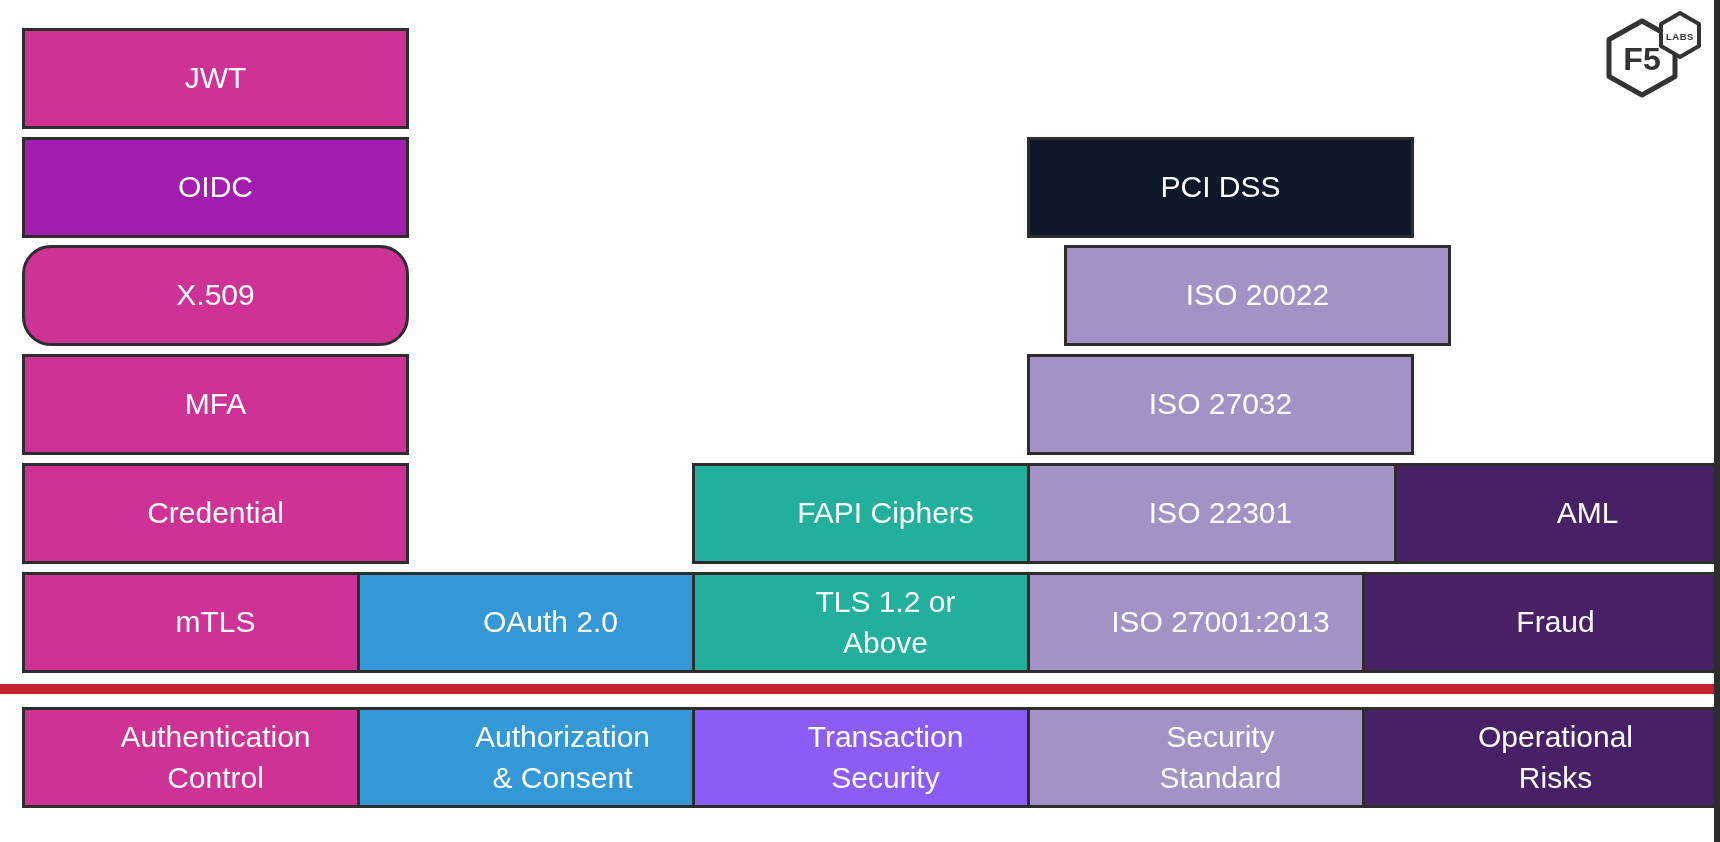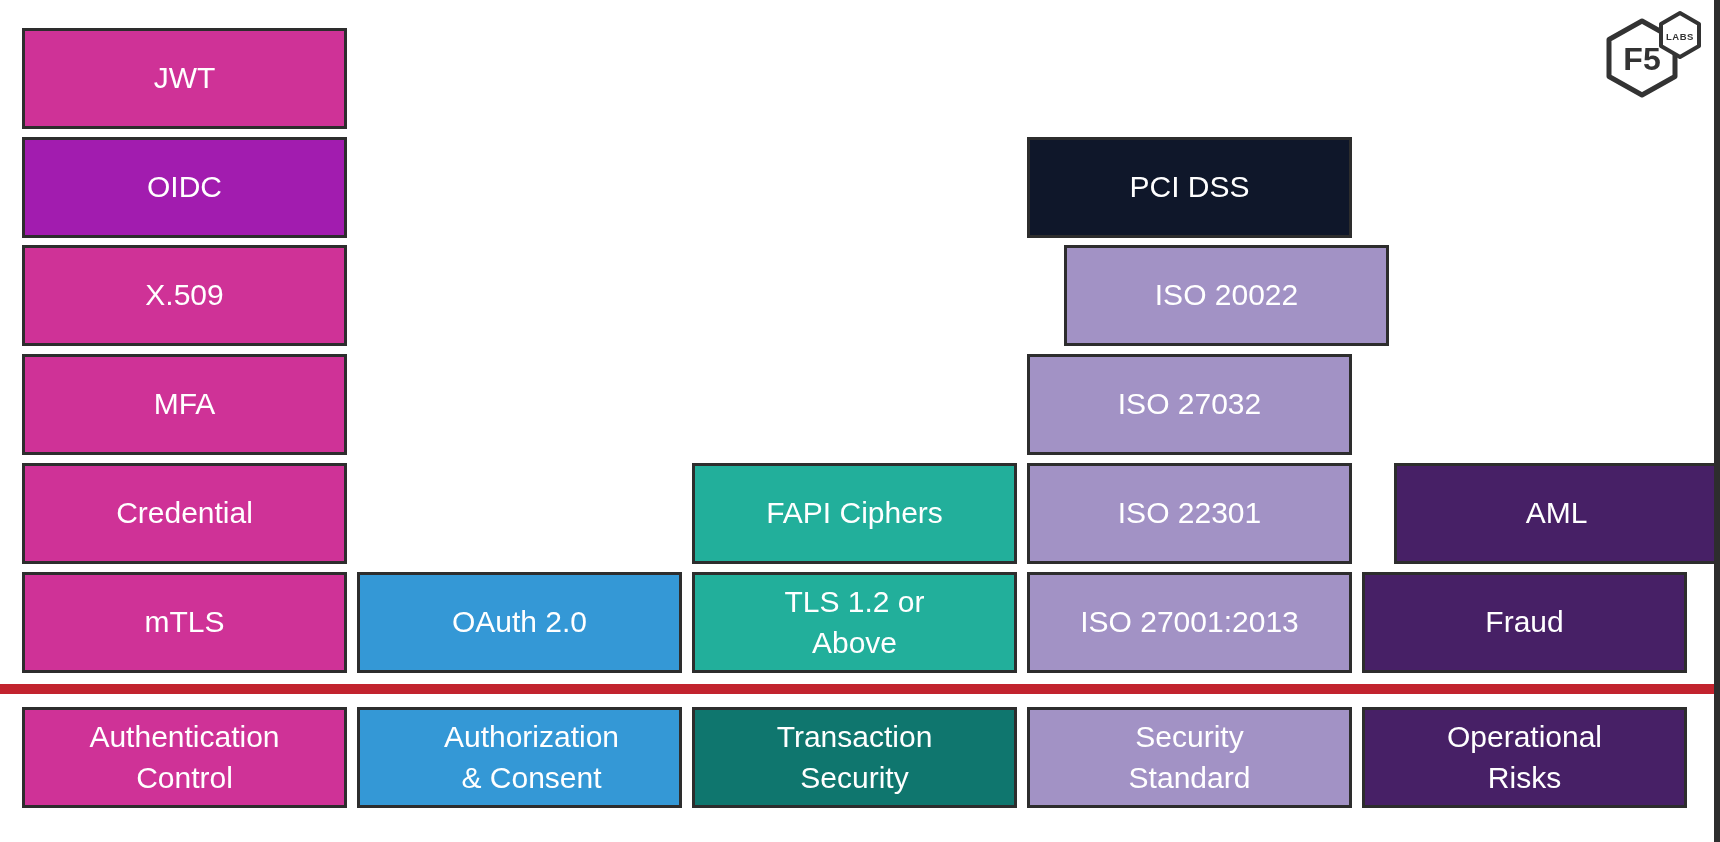--- a/index.html
+++ b/index.html
@@ -5,21 +5,21 @@
   html,body{margin:0;padding:0;background:#ffffff;}
   #canvas{
     position:relative;
     width:1720px;height:842px;
     background:#ffffff;
     overflow:hidden;
     font-family:"Liberation Sans", sans-serif;
   }
   .box{
     position:absolute;
-    width:325px;height:101px;
+    width:387px;height:101px;
     border:3px solid var(--box_border,#2d2d2d);
     box-sizing:border-box;
     display:flex;align-items:center;justify-content:center;
     text-align:center;
     color:var(--text,#ffffff);
     font-size:30px;
     line-height:1.36;
     white-space:pre-line;
   }
   
@@ -43,21 +43,21 @@
     font-weight:bold;
   }
 </style>
 </head>
 <body>
 
 <div id="canvas">
 
   <div class="box c0 r0" style="background: rgb(207, 50, 151);">JWT</div>
   <div class="box c0 r1" style="background: #a21caf;">OIDC</div>
-  <div class="box c0 r2" style="background: rgb(207, 50, 151);">X.509</div>
+  <div class="box c0 r2" style="background: rgb(207, 50, 151); border-radius: 29px;">X.509</div>
   <div class="box c0 r3" style="background: rgb(207, 50, 151);">MFA</div>
   <div class="box c0 r4" style="background: rgb(207, 50, 151);">Credential</div>
   <div class="box c0 r5" style="background: rgb(207, 50, 151);">mTLS</div>
 
   <div class="box c1 r5" style="background: rgb(52, 152, 214);">OAuth 2.0</div>
 
   <div class="box c2 r4" style="background: rgb(34, 175, 155);">FAPI Ciphers</div>
   <div class="box c2 r5" style="background: rgb(34, 175, 155);">TLS 1.2 or
 Above</div>
 
@@ -69,21 +69,21 @@
 
   <div class="box c4 r4" style="background: rgb(71, 32, 102); margin-left: 32px;">AML</div>
   <div class="box c4 r5" style="background: rgb(71, 32, 102);">Fraud</div>
 
   <div class="divider"></div>
 
   <div class="box c0 rf" style="background: rgb(207, 50, 151);">Authentication
 Control</div>
   <div class="box c1 rf" style="background: rgb(52, 152, 214); padding-left: 24px;">Authorization
 &amp; Consent</div>
-  <div class="box c2 rf" style="background: #0f766e;">Transaction
+  <div class="box c2 rf" style="background: #8b5cf6;">Transaction
 Security</div>
   <div class="box c3 rf" style="background: rgb(162, 146, 197);">Security
 Standard</div>
   <div class="box c4 rf" style="background: rgb(71, 32, 102);">Operational
 Risks</div>
 
   <div class="edge-strip"></div>
 
   <svg class="logo" viewBox="0 0 104 92">
     <polygon points="42,11 75,29.5 75,66.5 42,85 9,66.5 9,29.5" fill="none" stroke="#333333" stroke-width="5" stroke-linejoin="round"></polygon>

